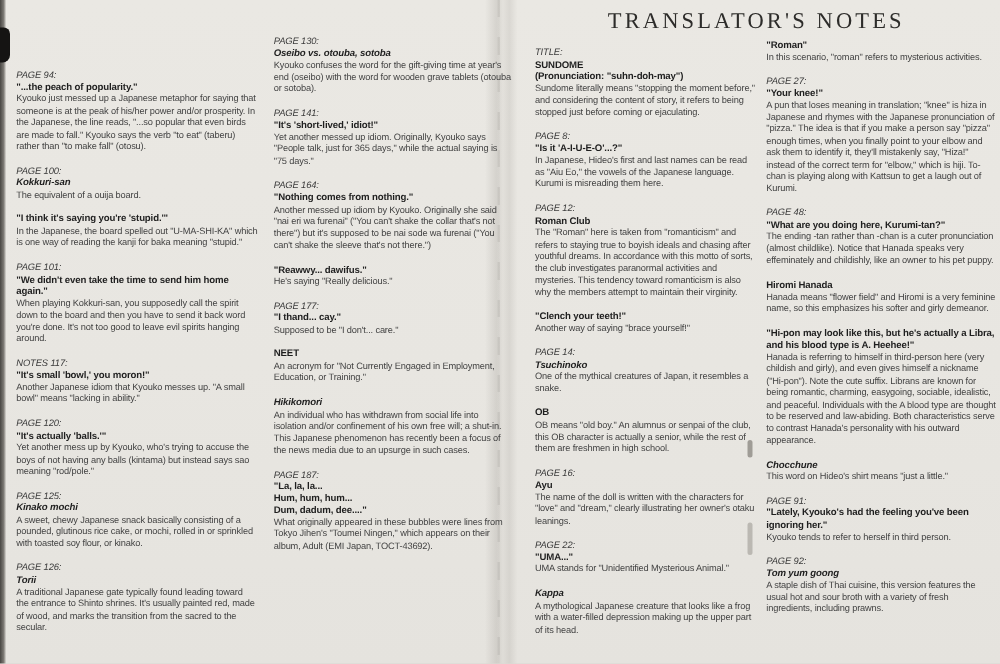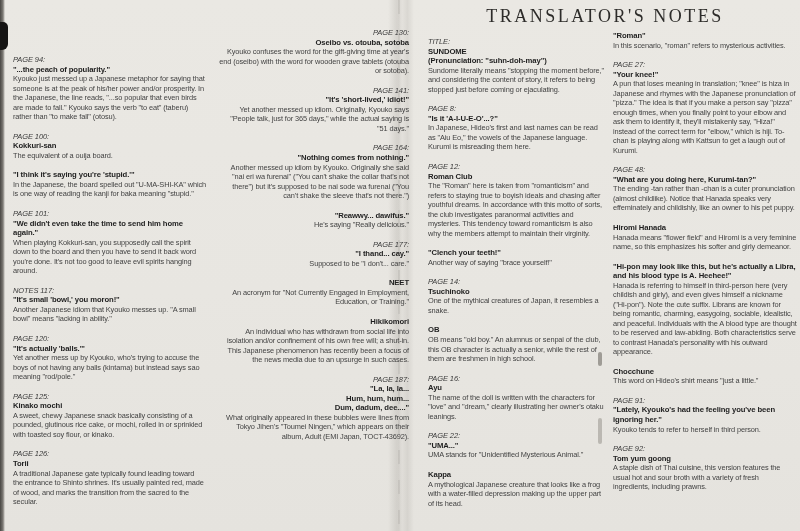--- a/index.html
+++ b/index.html
@@ -34,34 +34,34 @@
   .mark-b { top:418px; height:26px; opacity:.6; }
 
   .title {
     position:absolute; left:410px; top:6px; width:390px; text-align:center;
     font-family:"Liberation Serif", serif; font-weight:400;
     font-size:18px; letter-spacing:2.5px; color:#2d2c2a;
   }
 
   .colwrap { position:absolute; }
   #c0 { left:13px;  top:55px; width:193px; }
-  #c1 { left:219px; top:28px; width:190px;text-align:right; }
+  #c1 { left:219px; top:28px; width:190px; }
   #c2 { left:428px; top:37px; width:179px; }
   #c3 { left:613px; top:31px; width:184px; }
 
   .entry { margin-bottom:10px; }
   .page-label {
     font-style:italic; font-size:7.5px; line-height:9.6px;
     color:#3b3b3b; letter-spacing:-0.1px;
   }
   .heading {
     font-weight:bold; font-size:7.7px; line-height:9.6px; color:#1f1f1f;
     white-space:pre-line; letter-spacing:-0.1px;
   }
-  .heading.it { }
+  .heading.it { font-style:italic; }
   .body-text {
     font-size:7.4px; line-height:9.5px; color:#434343;
     white-space:pre-line; letter-spacing:-0.12px;
   }
 </style>
 </head>
 <body>
 
 <div class="scan">
   <div class="edge-left"></div>
@@ -116,21 +116,21 @@
     </div>
   <div class="colwrap" id="c1">
       <div class="entry">
         <div class="page-label">PAGE 130:</div>
         <div class="heading it">Oseibo vs. otouba, sotoba</div>
         <div class="body-text">Kyouko confuses the word for the gift-giving time at year's end (oseibo) with the word for wooden grave tablets (otouba or sotoba).</div>
       </div>
       <div class="entry">
         <div class="page-label">PAGE 141:</div>
         <div class="heading">"It's 'short-lived,' idiot!"</div>
-        <div class="body-text">Yet another messed up idiom. Originally, Kyouko says "People talk, just for 365 days," while the actual saying is "51 days."</div>
+        <div class="body-text">Yet another messed up idiom. Originally, Kyouko says "People talk, just for 365 days," while the actual saying is "75 days."</div>
       </div>
       <div class="entry">
         <div class="page-label">PAGE 164:</div>
         <div class="heading">"Nothing comes from nothing."</div>
         <div class="body-text">Another messed up idiom by Kyouko. Originally she said "nai eri wa furenai" ("You can't shake the collar that's not there") but it's supposed to be nai sode wa furenai ("You can't shake the sleeve that's not there.")</div>
       </div>
       <div class="entry">
         <div class="heading">"Reawwy... dawifus."</div>
         <div class="body-text">He's saying "Really delicious."</div>
       </div>

